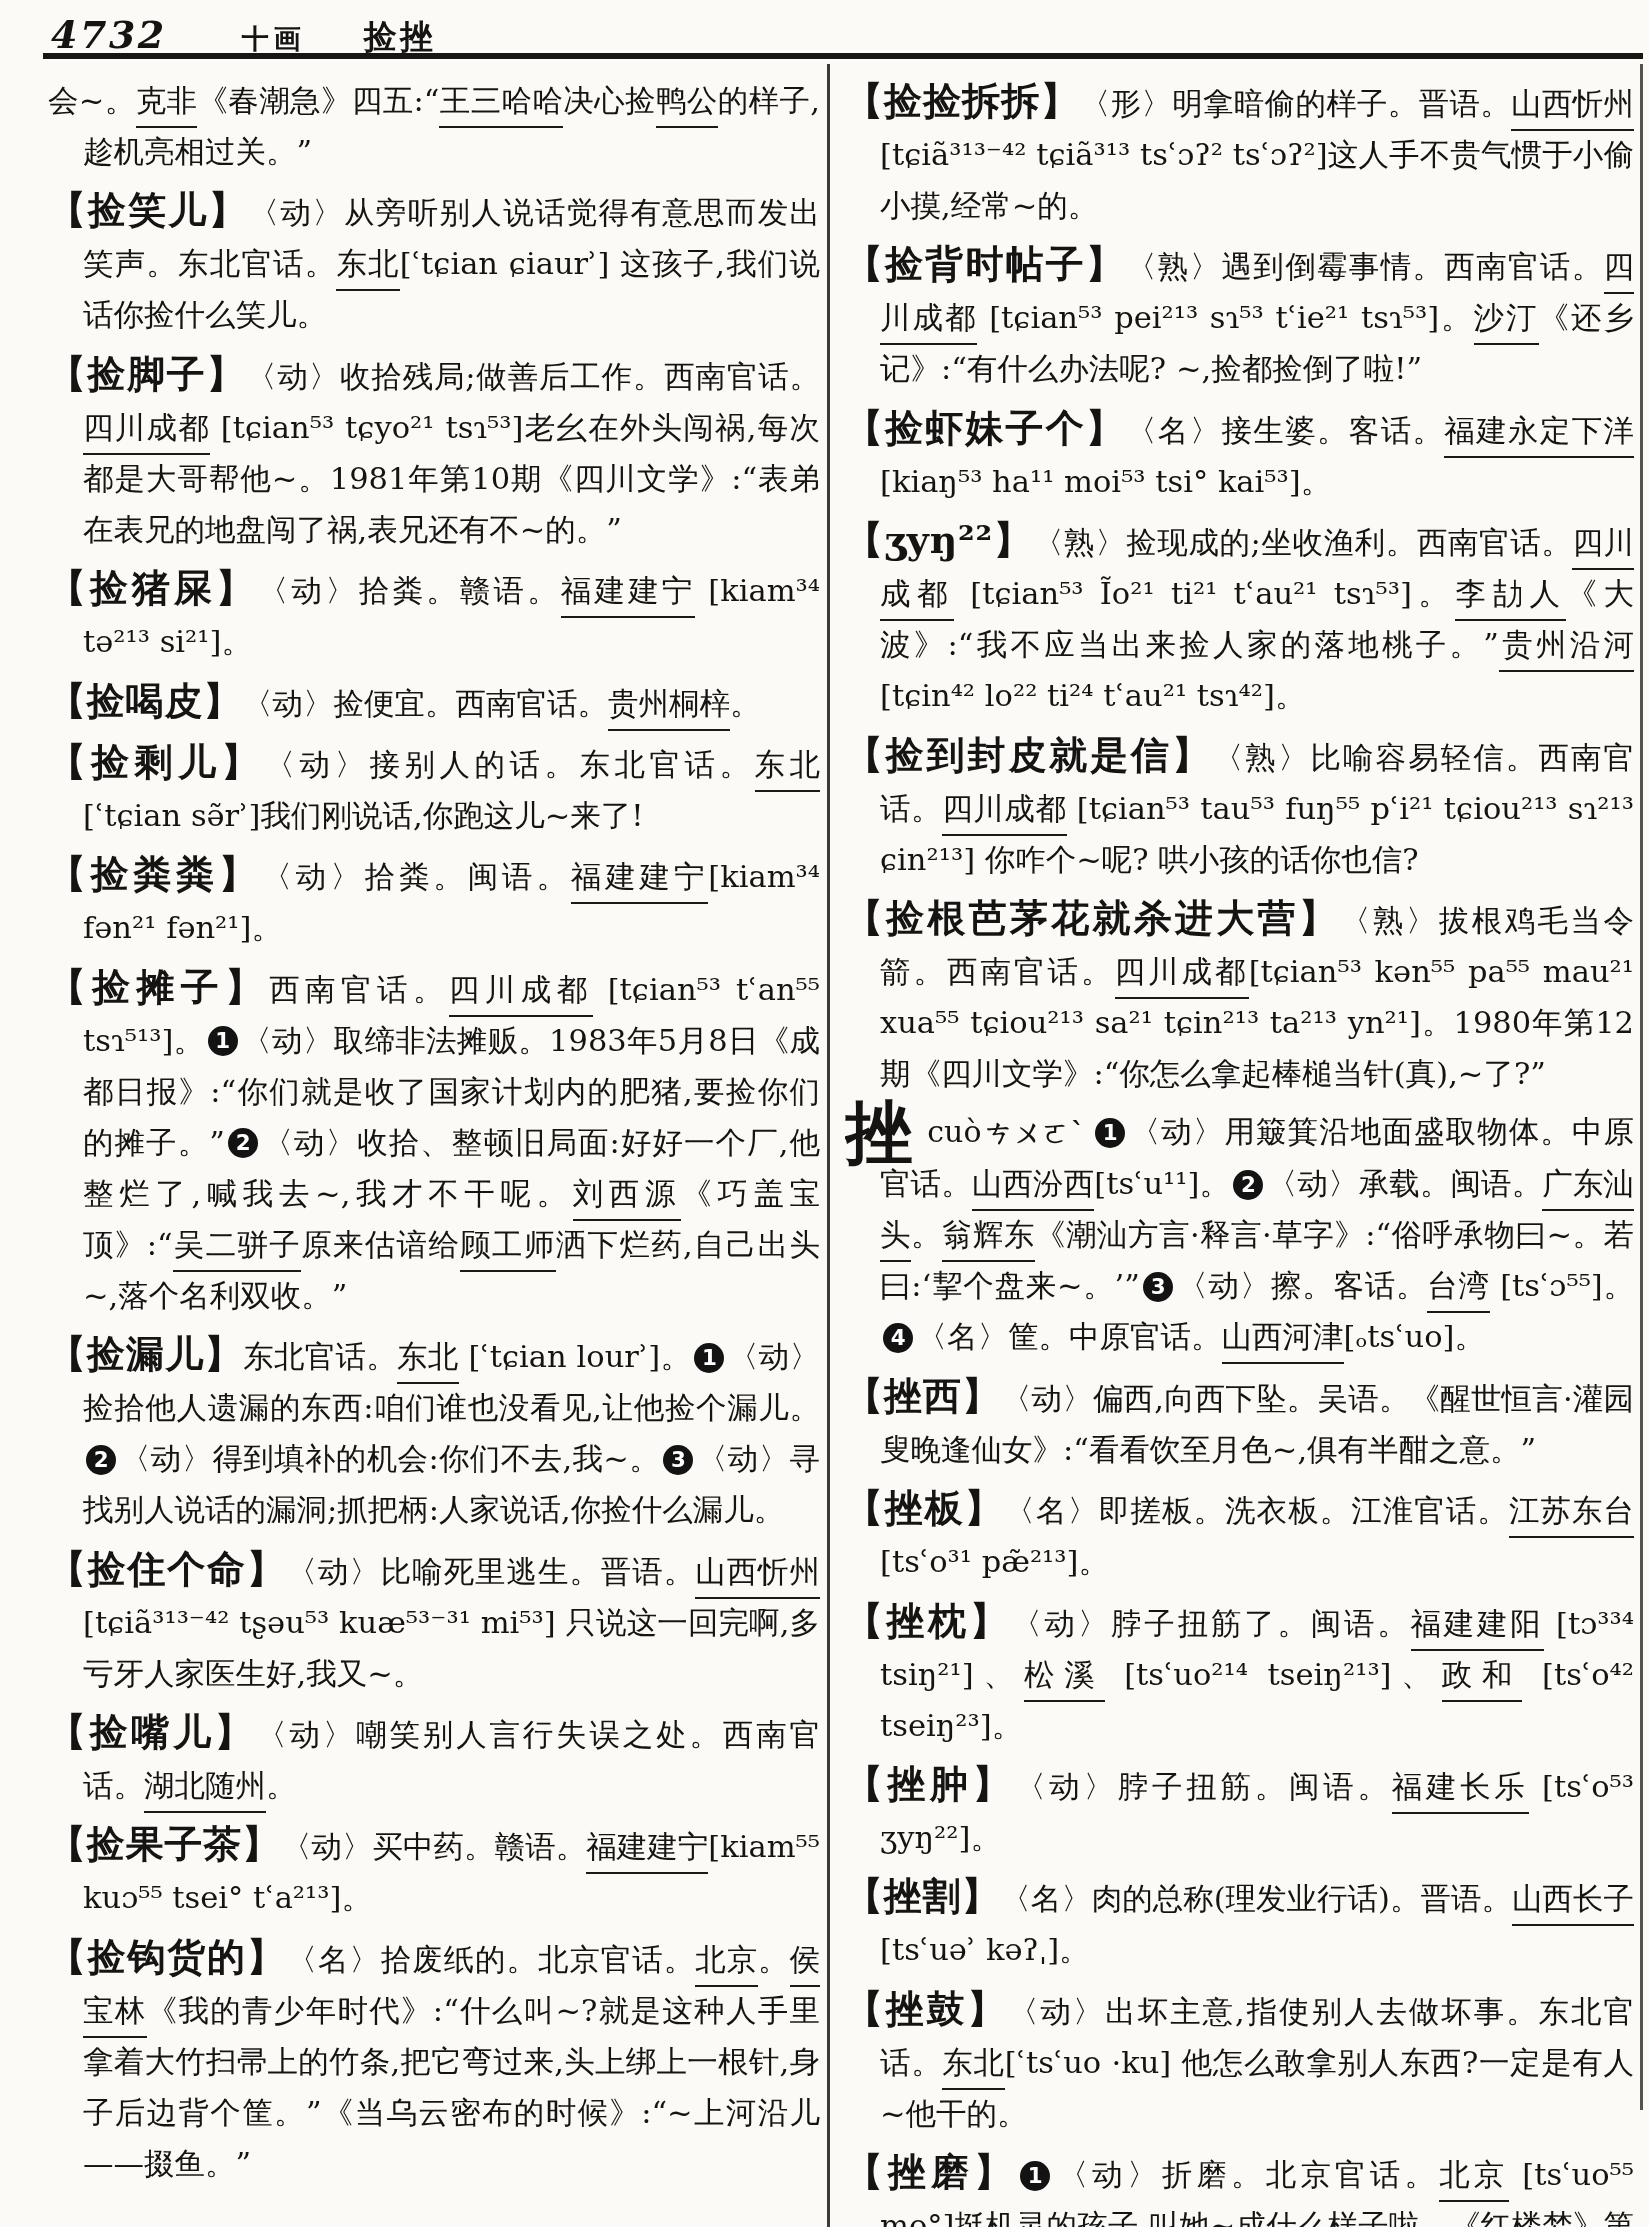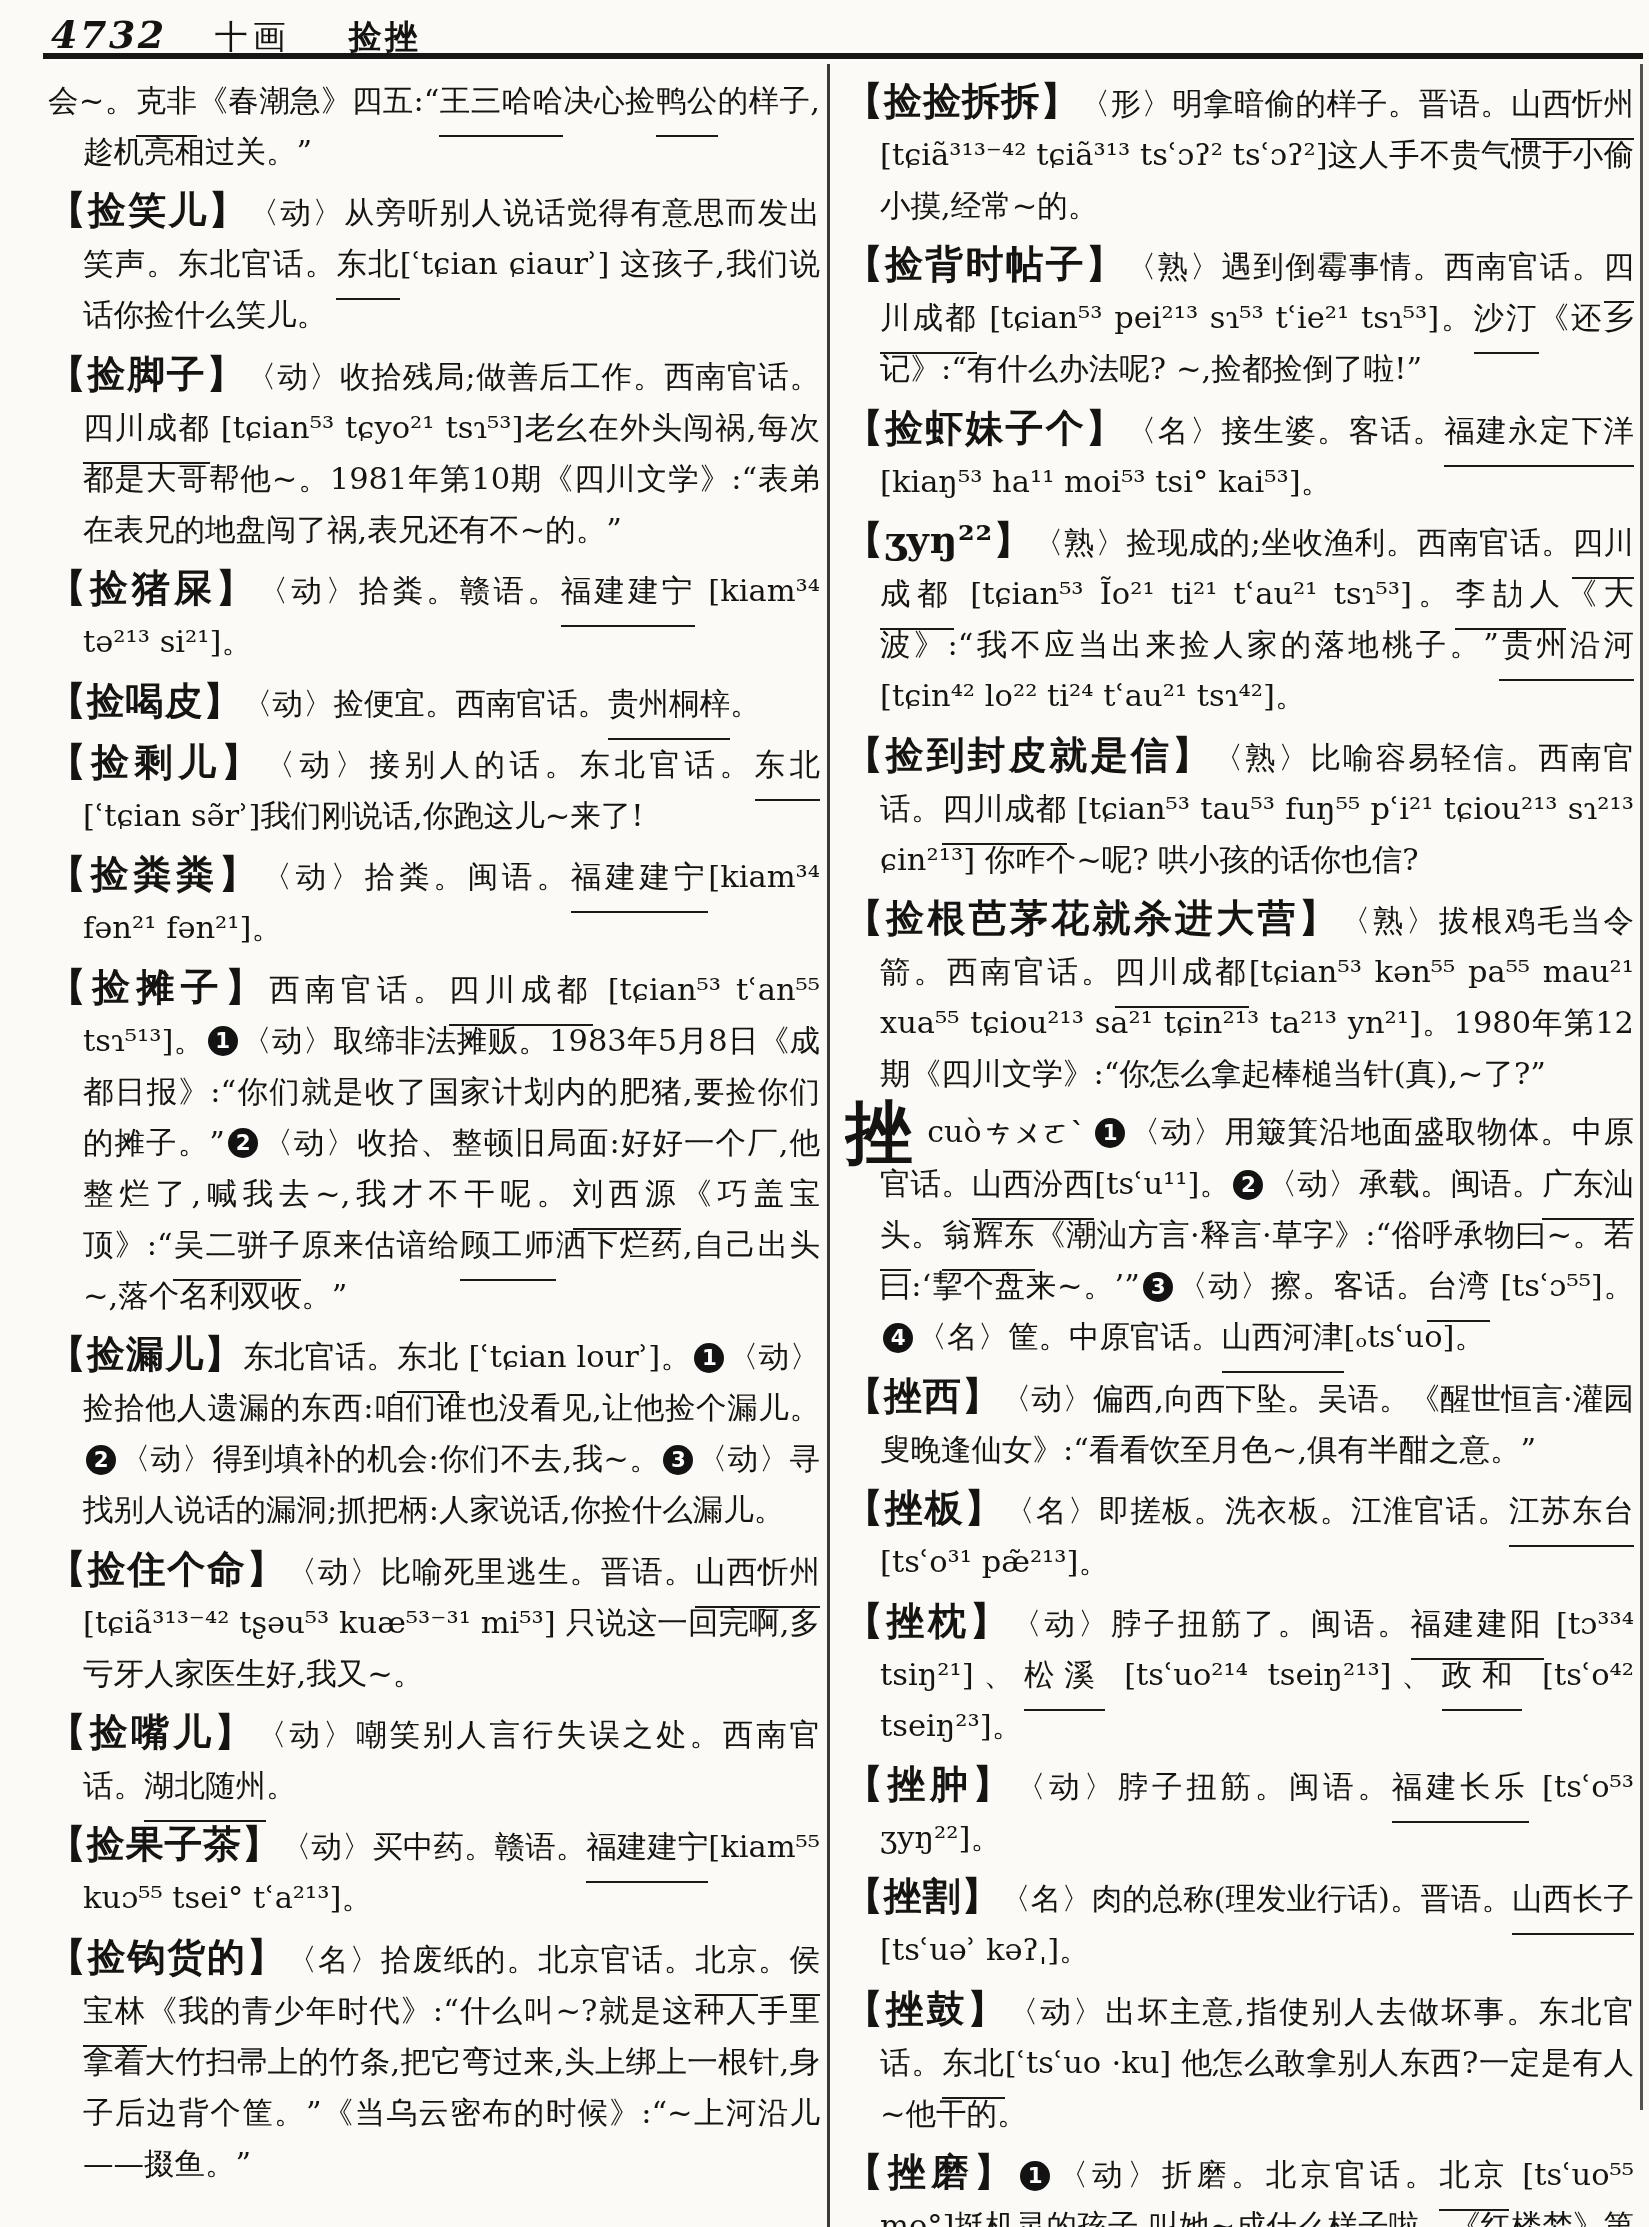--- a/index.html
+++ b/index.html
@@ -5,21 +5,21 @@
   html,body{margin:0;padding:0;}
   body{background:#e8e6e0;}
   .page{
     position:relative;width:1650px;height:2227px;margin:0 auto;
     background:#fbfaf6;color:#151412;
     font-family:"DejaVu Serif","Liberation Serif",serif;
     overflow:hidden;
   }
   .header{position:absolute;top:11.5px;left:51px;white-space:nowrap;}
   .pagenum{font-style:italic;font-weight:700;font-size:38px;letter-spacing:2.5px;}
-  .section{font-weight:400;font-size:33px;margin-left:48px;letter-spacing:5px;}
+  .section{font-weight:700;font-size:27px;margin-left:75px;letter-spacing:5px;}
   .hw{font-weight:700;font-size:33px;margin-left:58px;letter-spacing:3.3px;}
   .rule{position:absolute;top:53px;left:43px;width:1600px;height:5.8px;background:#171615;}
   .divider{position:absolute;top:64px;left:827px;width:2.5px;height:2163px;background:#3a3a38;}
   .right-edge{position:absolute;top:64px;left:1640px;width:2.5px;height:2046px;background:#55534f;}
   .col{position:absolute;top:71px;height:2157px;overflow:hidden;}
   .col-left{left:48px;width:772px;}
   .col-right{left:845px;width:789px;}
   .entry{
     font-size:30.5px;line-height:51px;
     padding-left:35px;text-indent:-35px;
@@ -29,21 +29,21 @@
   .head{font-weight:700;font-size:38px;letter-spacing:0.8px;}
   .bigchar{font-weight:700;font-size:68px;line-height:51px;vertical-align:-13.2px;margin-right:13.2px;}
   .pinyin{font-size:30px;margin-right:3px;}
   .zhuyin{font-weight:700;font-size:27px;margin-right:6.6px;}
   .cn{
     display:inline-block;width:30px;height:30px;border-radius:50%;
     background:#131313;color:#fff;text-align:center;line-height:30px;
     font-size:21.4px;font-weight:700;vertical-align:2.5px;margin:0 3.3px;
     text-indent:0;font-family:"DejaVu Sans","Liberation Sans",sans-serif;
   }
-  u{text-decoration:none;border-bottom:2.5px solid #1b1a18;padding-bottom:17px;}
+  u{text-decoration:none;border-bottom:2.5px solid #1b1a18;padding-bottom:8px;}
 </style>
 </head>
 <body>
 
 <div class="page">
   <div class="header">
     <span class="pagenum">4732</span><span class="section">十画</span><span class="hw">捡挫</span>
   </div>
   <div class="rule"></div>
   <div class="divider"></div>

